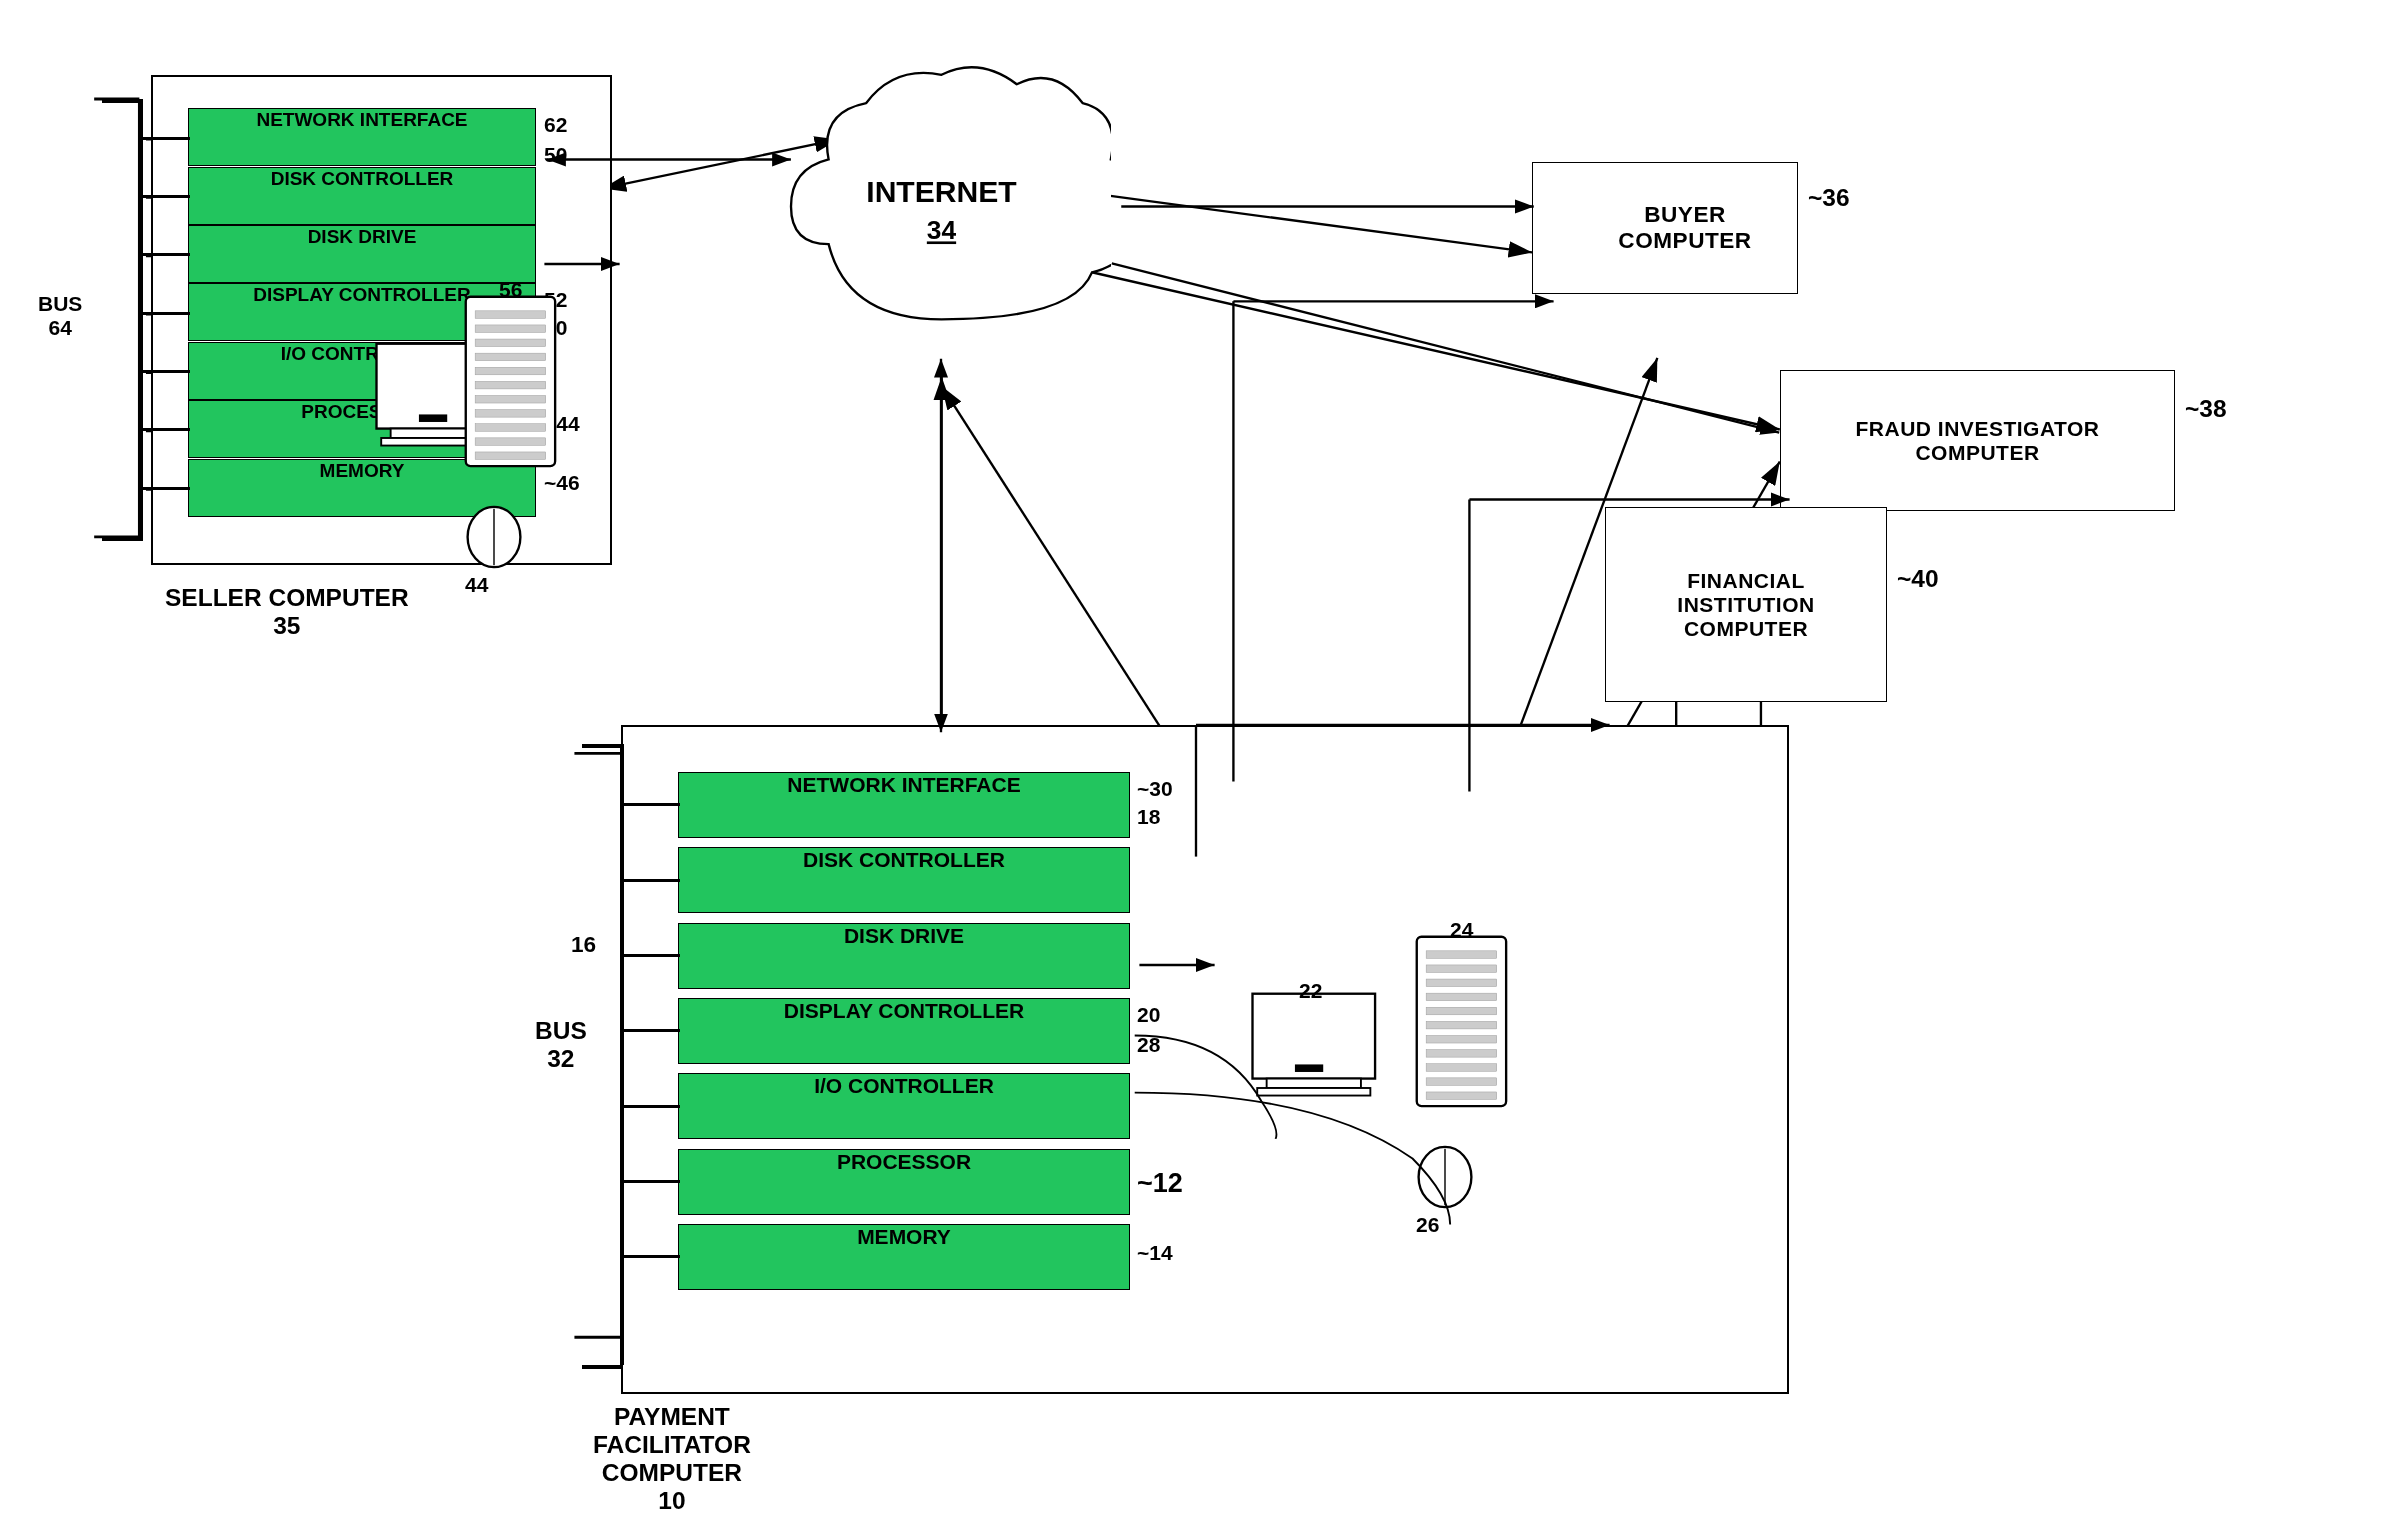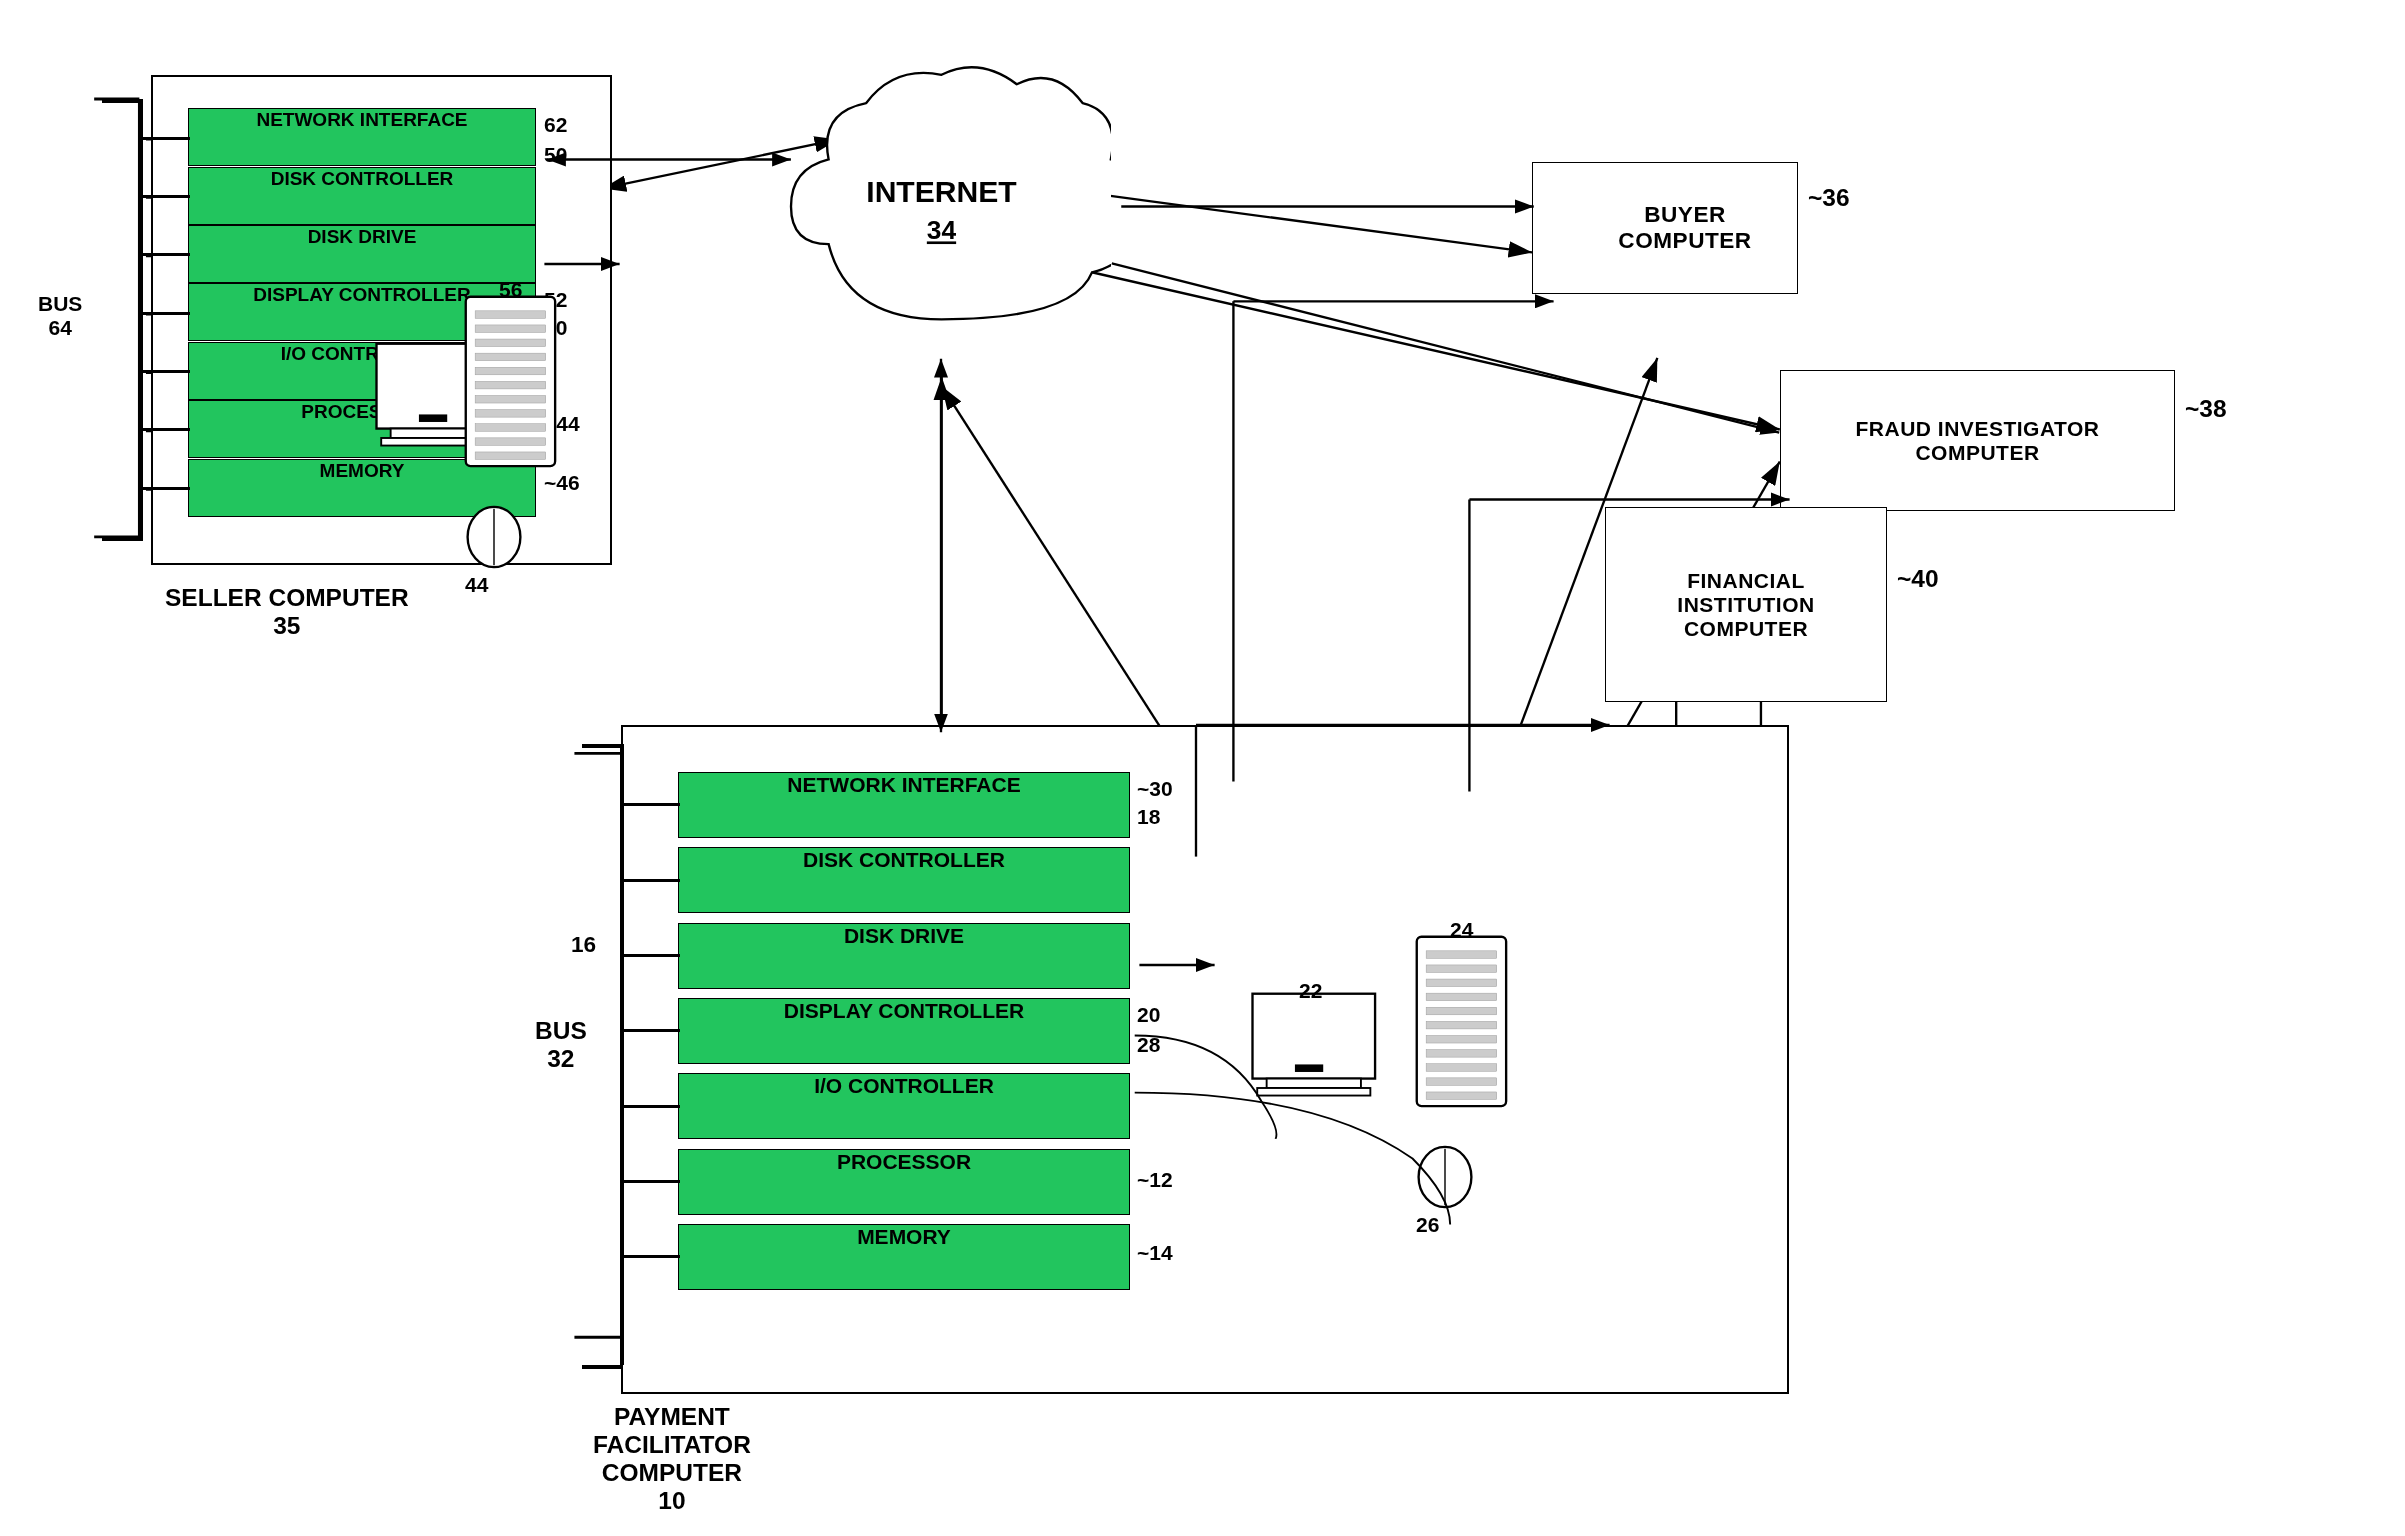--- a/index.html
+++ b/index.html
@@ -291,21 +291,21 @@
   <span class="ref-num" style="left:1137px;top:1003px;font-size:21px;">20</span>
   <span class="ref-num" style="left:1137px;top:1033px;font-size:21px;">28</span>
 
   <div class="comp-box-inner" style="left:678px;top:1073px;width:452px;height:66px;font-size:21px;">
     <span>I/O CONTROLLER</span>
   </div>
 
   <div class="comp-box-inner" style="left:678px;top:1149px;width:452px;height:66px;font-size:21px;">
     <span>PROCESSOR</span>
   </div>
-  <span class="ref-num" style="left:1137px;top:1168px;font-size:21px;">~12</span>
+  <span class="ref-num" style="left:1137px;top:1168px;font-size:27px;">~12</span>
 
   <div class="comp-box-inner" style="left:678px;top:1224px;width:452px;height:66px;font-size:21px;">
     <span>MEMORY</span>
   </div>
   <span class="ref-num" style="left:1137px;top:1241px;font-size:21px;">~14</span>
 
   <div class="label" style="left:535px;top:1017px;font-size:24.5px;">
     <span>BUS<br>32</span>
   </div>
   <span class="ref-num" style="left:571px;top:932px;font-size:22.6px;">16</span>

